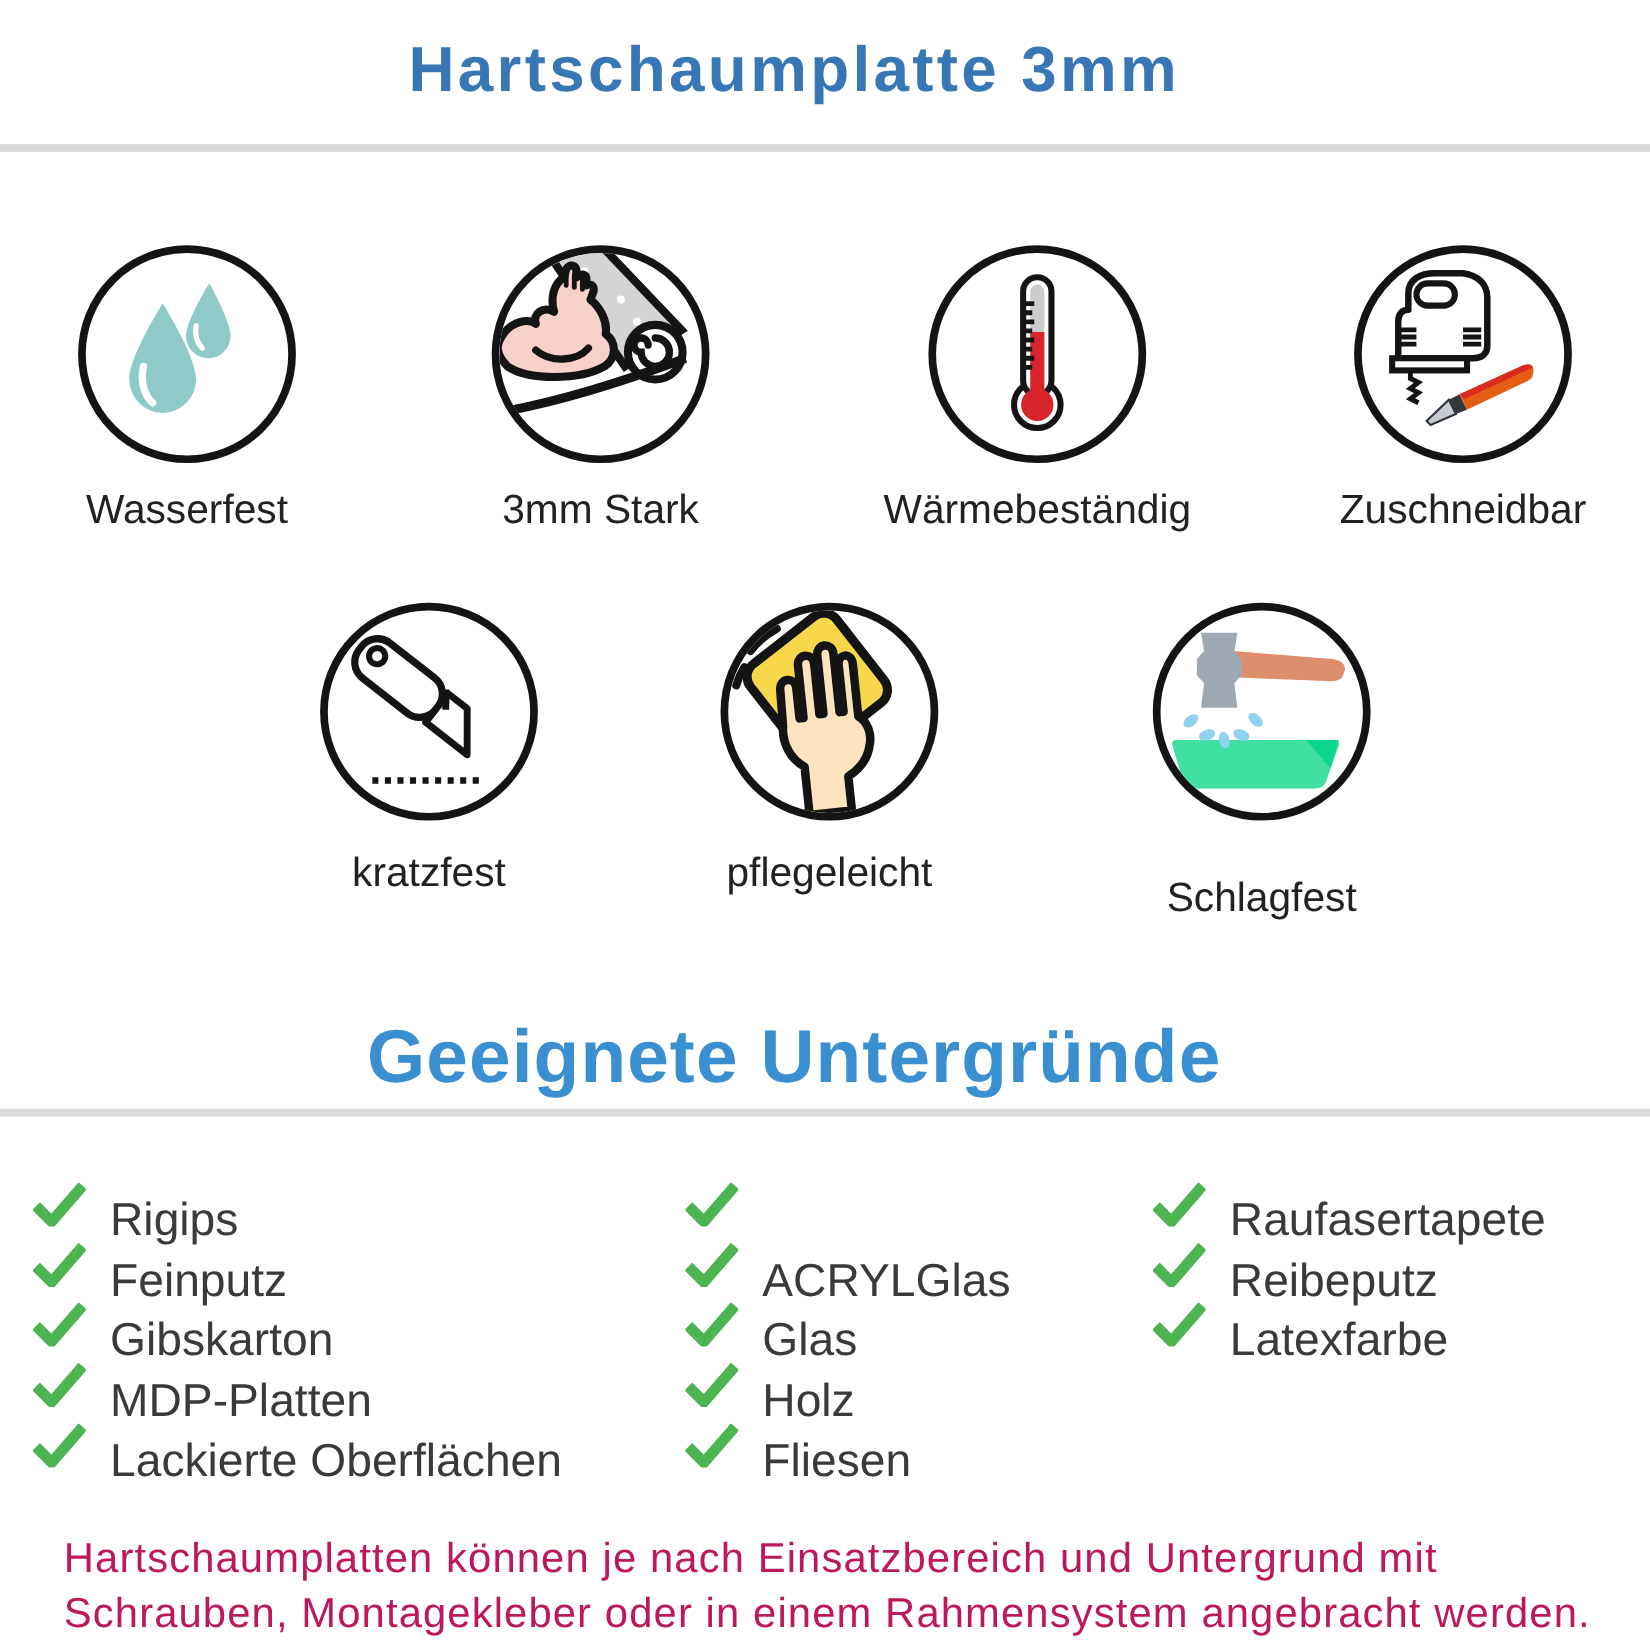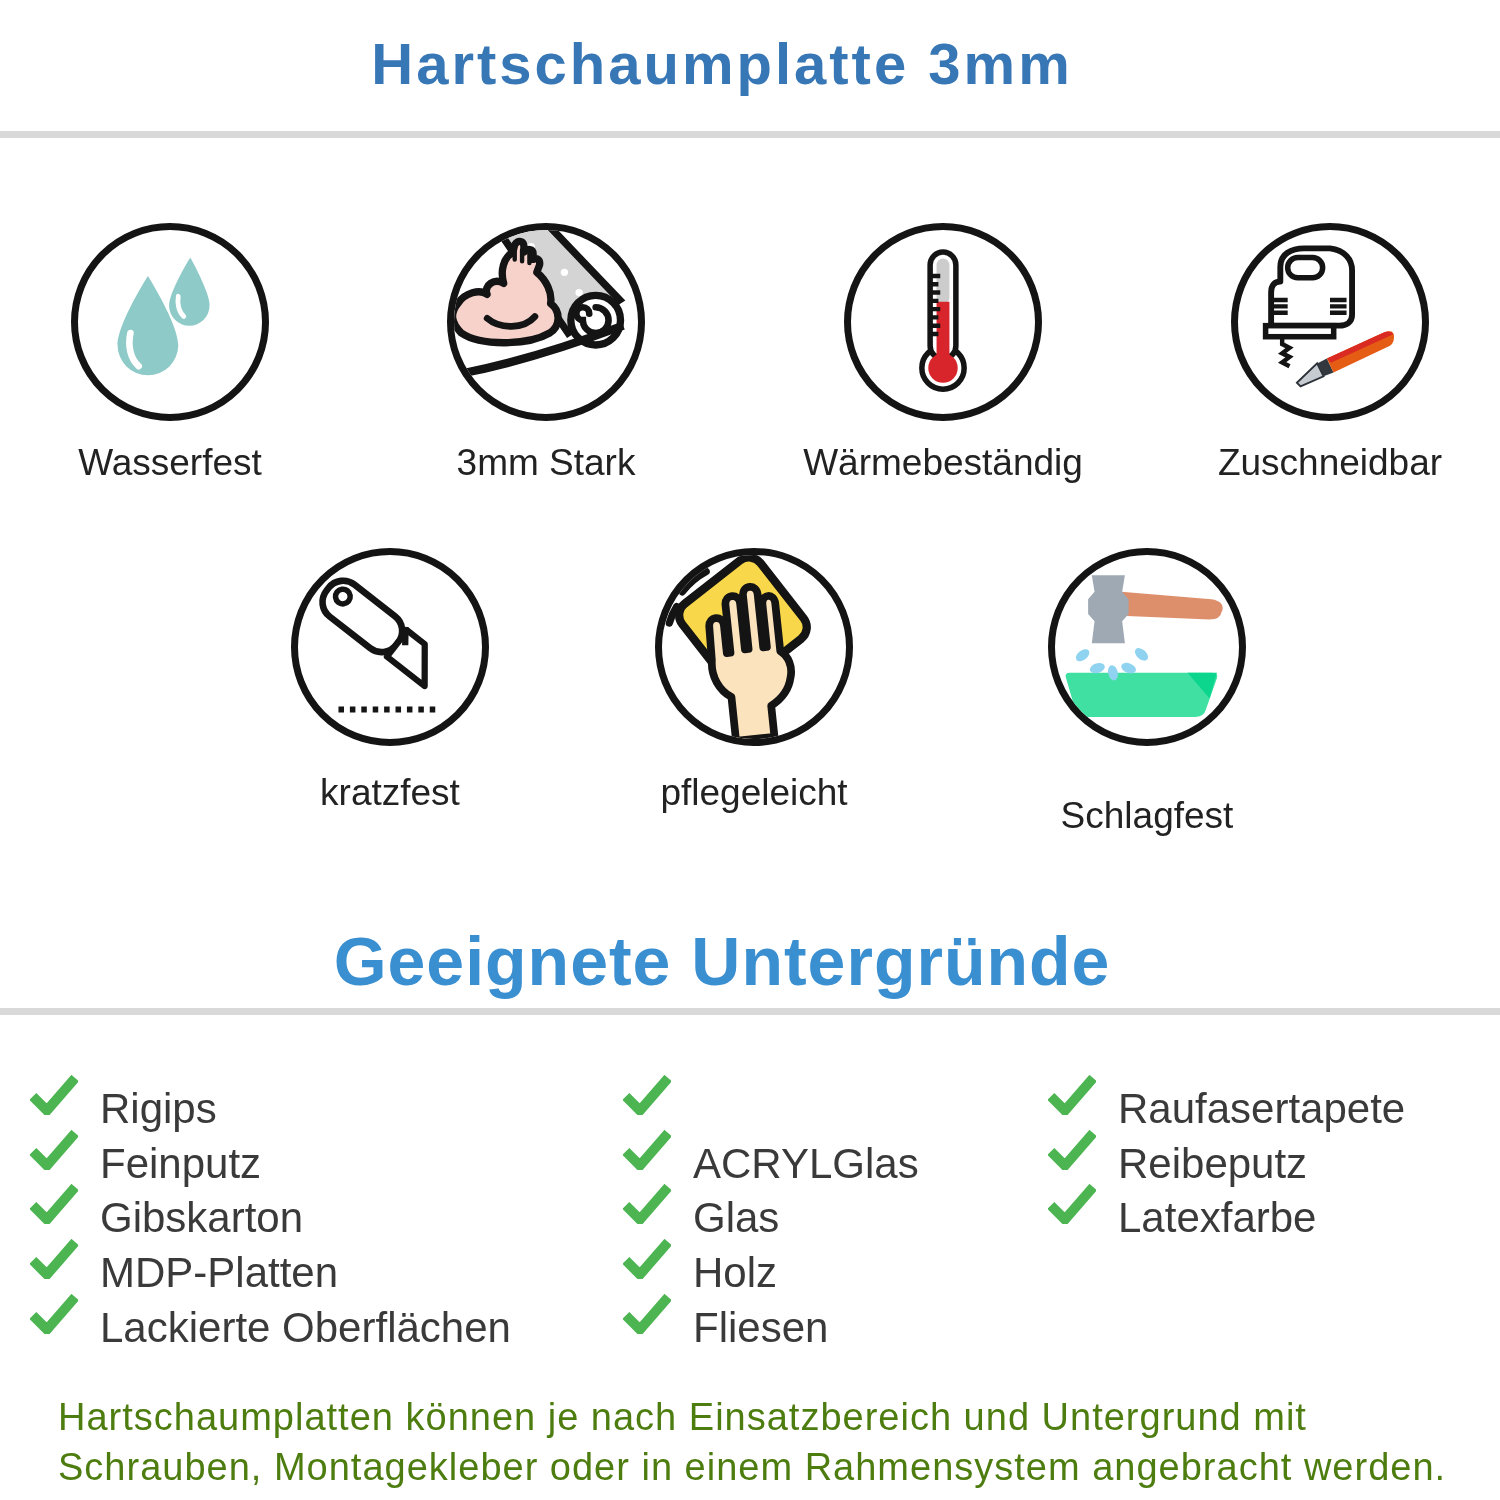--- a/index.html
+++ b/index.html
@@ -36,21 +36,21 @@
   #check-col1 { left:30px; }
   #check-col2 { left:623px; }
   #check-col3 { left:1048px; }
   .check-row { height:54.6px; display:flex; align-items:center; gap:22px; }
   .check-icon { width:48px; height:40px; flex:0 0 auto; }
   .check-text { font-size:42px; color:#3a3a3a; white-space:nowrap;margin-top:28px; }
 
   .footer {
     position:absolute; left:58px; top:1392px;
     font-size:38px; line-height:50px; letter-spacing:1px;
-    color:#4d7c0f; white-space:nowrap;
+    color:#be185d; white-space:nowrap;
   }
 </style>
 </head>
 <body>
 
 <h1 id="title1" class="title">Hartschaumplatte 3mm</h1>
 <div id="divider1" class="divider"></div>
 
 <div class="feature row1" style="left:-10px; top:223px;">
   <div class="icon-circle">

